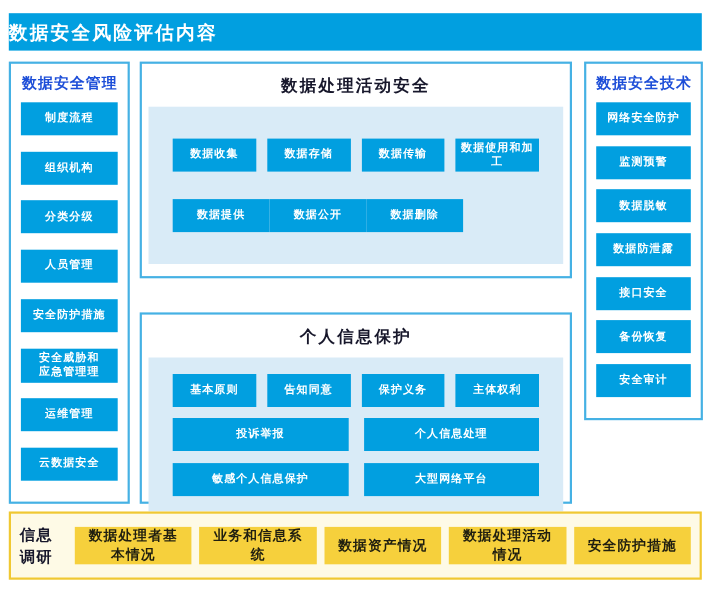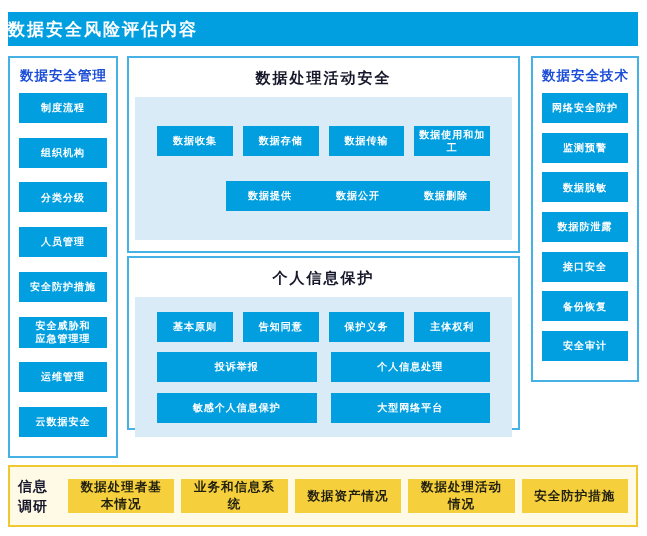--- a/index.html
+++ b/index.html
@@ -19,33 +19,33 @@
     padding:9px 0 4px 1px;color:#1d4ed8;}
   .side-list{display:flex;flex-direction:column;justify-content:space-between;
     padding:4px 9px 10px 9px;height:calc(100% - 40px);box-sizing:border-box;}
   .side-list .chip{min-height:30px;}
 
   .chip{background:#019fe0;color:#ffffff;font-size:10px;font-weight:bold;
     letter-spacing:1px;display:flex;align-items:center;justify-content:center;
     text-align:center;white-space:pre-line;line-height:1.35;padding:2px 2px;box-sizing:border-box;}
 
   .panel-center-a{left:127px;top:56px;width:393px;height:197px;}
-  .panel-center-b{left:127px;top:256px;width:393px;height:174px;}
+  .panel-center-b{left:127px;top:284px;width:393px;height:174px;}
   .center-title{font-size:15px;font-weight:bold;text-align:center;letter-spacing:2px;
     padding:11px 0 9px 0;color:#17172b;}
   .inner{background:#d9ebf7;margin:0 6px 6px 6px;box-sizing:border-box;
     display:flex;flex-direction:column;justify-content:space-evenly;
     padding:4px 22px;}
   .inner-a{height:143px;}
   .inner-b{height:140px;}
   .row{display:flex;}
   .row .chip{height:30px;}
   .row-fill{gap:10px;}
   .row-fill .chip{flex:1;}
-  .row-spread{justify-content:flex-end;}
+  .row-spread{justify-content:flex-start;}
   .row-spread .chip{width:88px;}
   .row-half{gap:14px;}
   .row-half .chip{flex:1;}
 
   
   .bottom{position:absolute;left:8px;top:465px;width:630px;height:62px;
     background:#fefae6;border:2px solid #f0c832;box-sizing:border-box;
     display:flex;align-items:center;padding:0 8px;}
   .bottom-label{font-size:14px;font-weight:bold;letter-spacing:1px;line-height:1.45;
     white-space:pre-line;margin-right:20px;color:#17172b;flex:none;}

